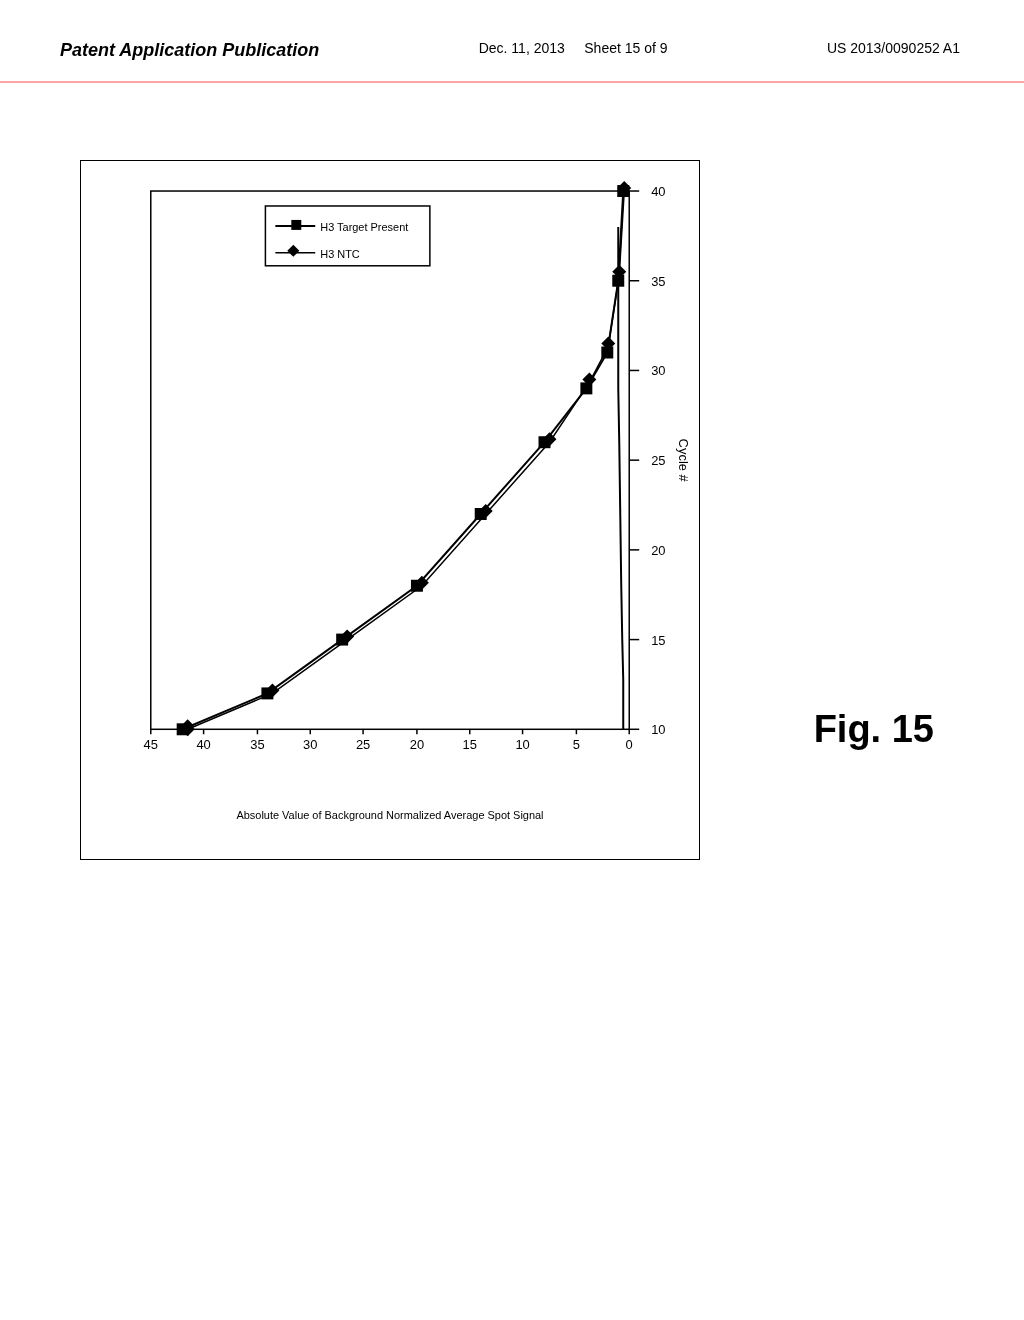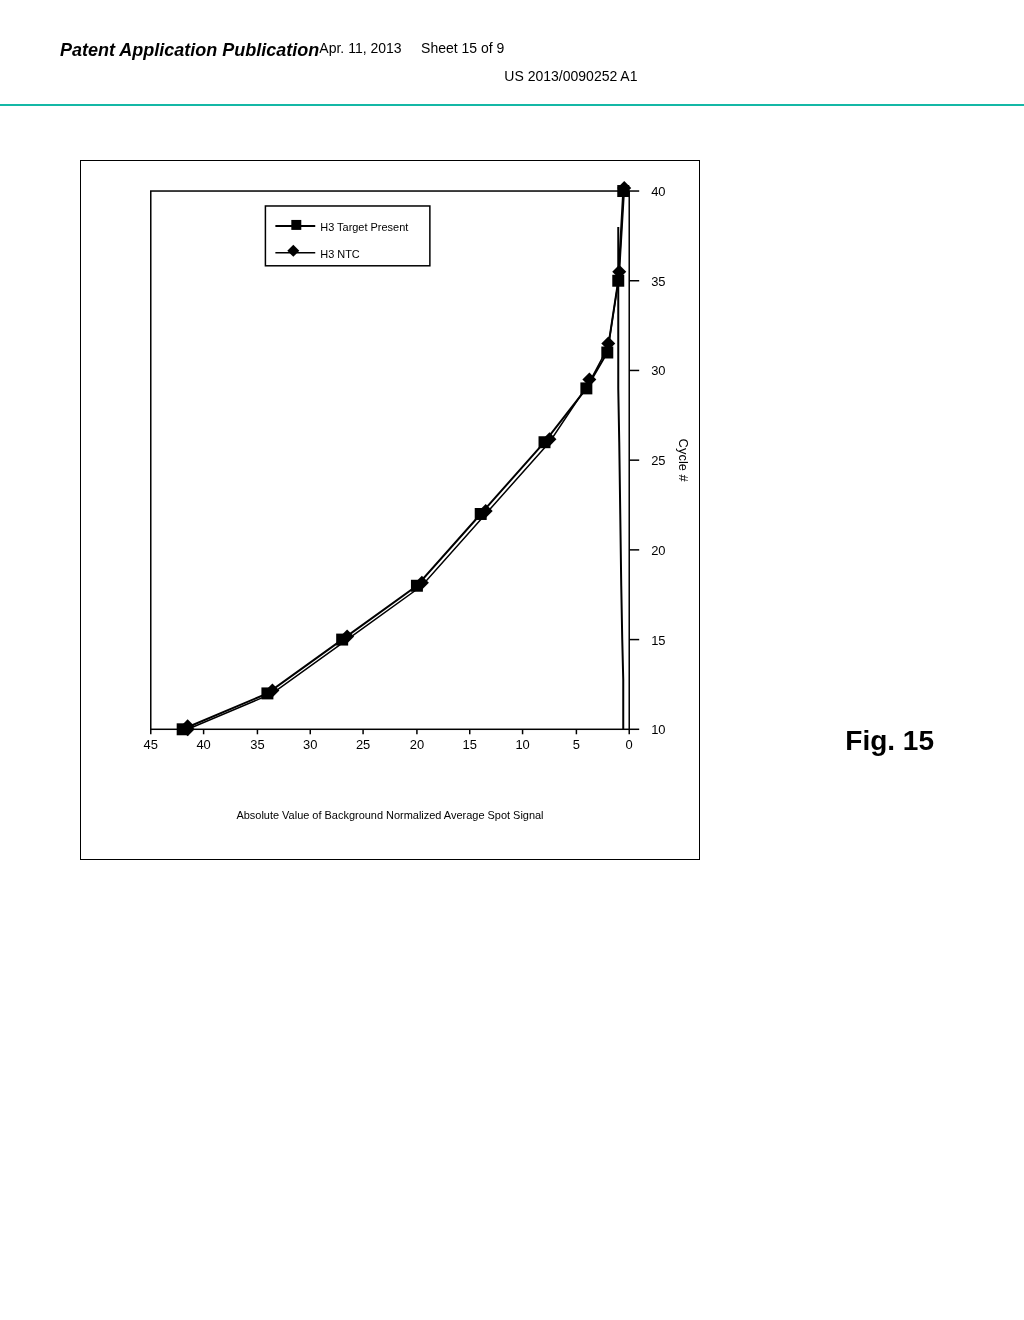--- a/index.html
+++ b/index.html
@@ -7,80 +7,80 @@
       width: 1024px;
       height: 1320px;
       background: #ffffff;
       font-family: Arial, Helvetica, sans-serif;
       position: relative;
       overflow: hidden;
     }
 
     .page-header {
       display: flex;
+      justify-content: space-between;
       align-items: flex-start;
-      padding: 40px 28px 20px 60px;
-      border-bottom: 2px solid #14b8a6;
+      padding: 40px 64px 20px 60px;
+      border-bottom: 2px solid #fca5a5;
     }
 
     .header-left {
       font-size: 18px;
       font-weight: bold;
       font-style: italic;
       color: #000;
     }
 
     .header-center {
       font-size: 14px;
       color: #000;
       text-align: center;
     }
 
     .header-right {
       font-size: 14px;
       color: #000;
       text-align: right;
-      margin-top: 28px;
     }
 
     .figure-container {
       position: absolute;
       top: 160px;
       left: 80px;
       width: 620px;
       height: 700px;
       border: 1.5px solid #000;
       background: #fff;
     }
 
     .fig-label {
       position: absolute;
       right: 90px;
-      top: 725px;
-      font-size: 28px;
+      top: 708px;
+      font-size: 38px;
       font-weight: bold;
       color: #000;
     }
 
     
     .chart-svg {
       position: absolute;
       top: 0;
       left: 0;
       width: 100%;
       height: 100%;
     }
   </style>
 </head>
 <body>
 
 <div class="page-header">
   <div class="header-left">Patent Application Publication</div>
   <div class="header-center">
-    <span>Apr. 11, 2013</span>&nbsp;&nbsp;&nbsp;&nbsp;
+    <span>Dec. 11, 2013</span>&nbsp;&nbsp;&nbsp;&nbsp;
     <span>Sheet 15 of 9</span>
   </div>
   <div class="header-right">US 2013/0090252 A1</div>
 </div>
 
 <div class="figure-container">
 
   <svg class="chart-svg" viewBox="0 0 620 700" xmlns="http://www.w3.org/2000/svg">
 
     <rect x="70" y="30" width="480" height="540" fill="white" stroke="black" stroke-width="1.5"></rect>

